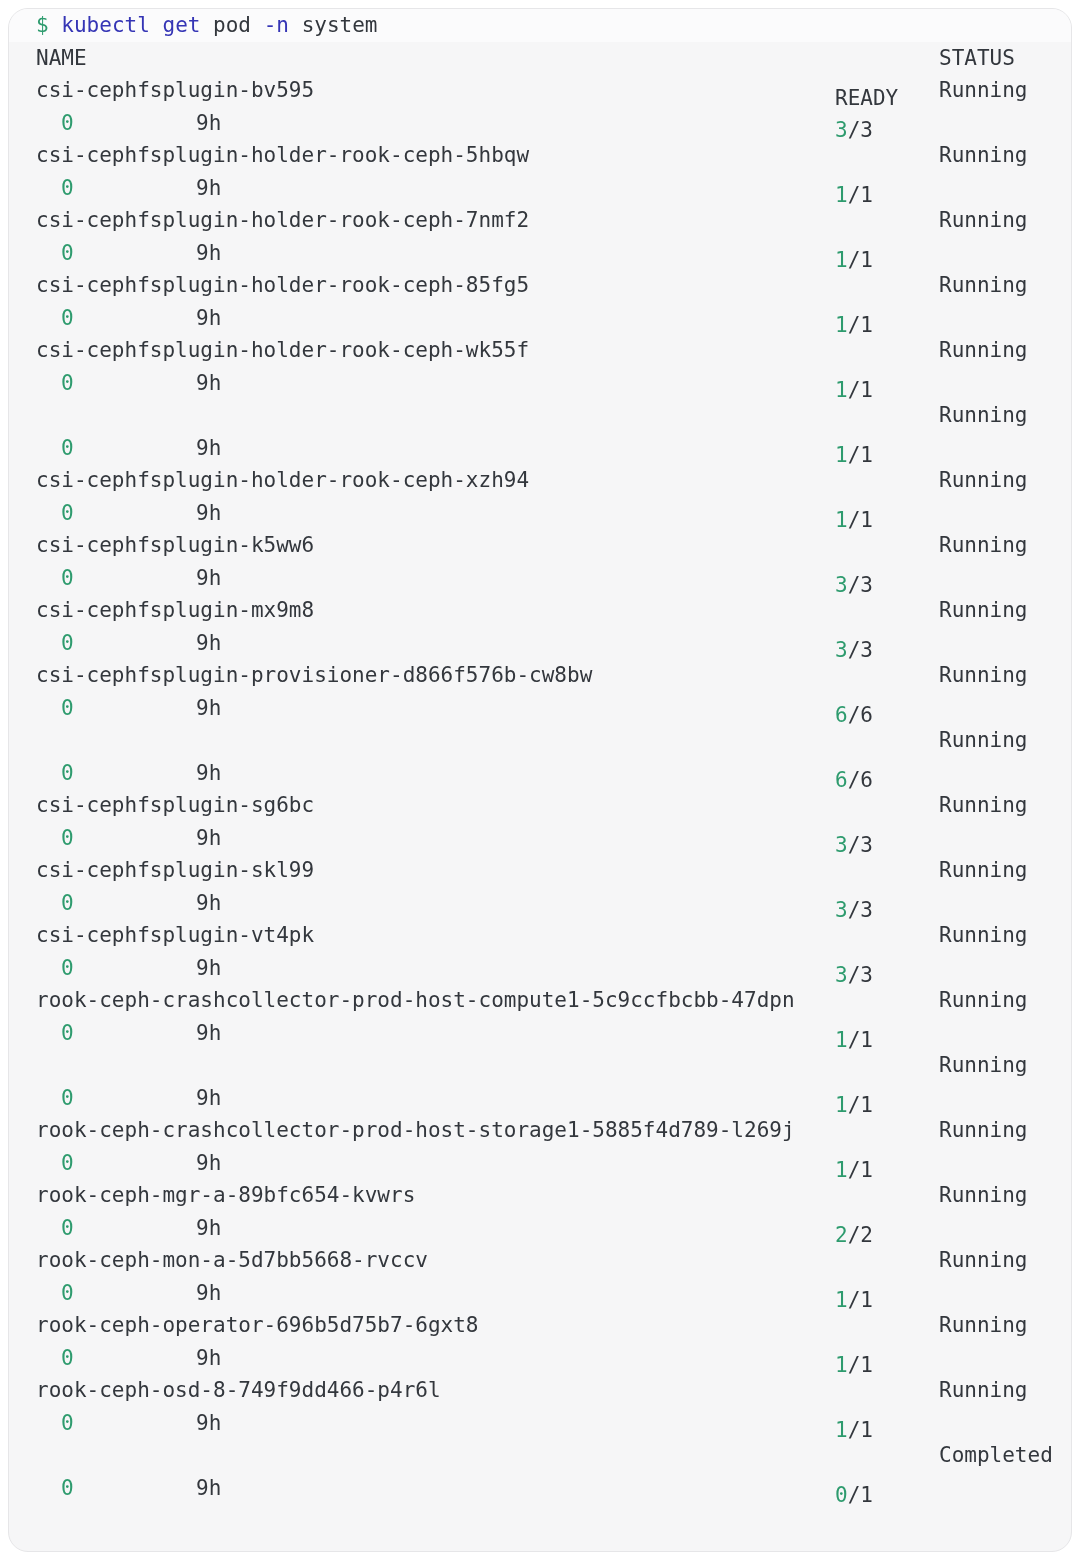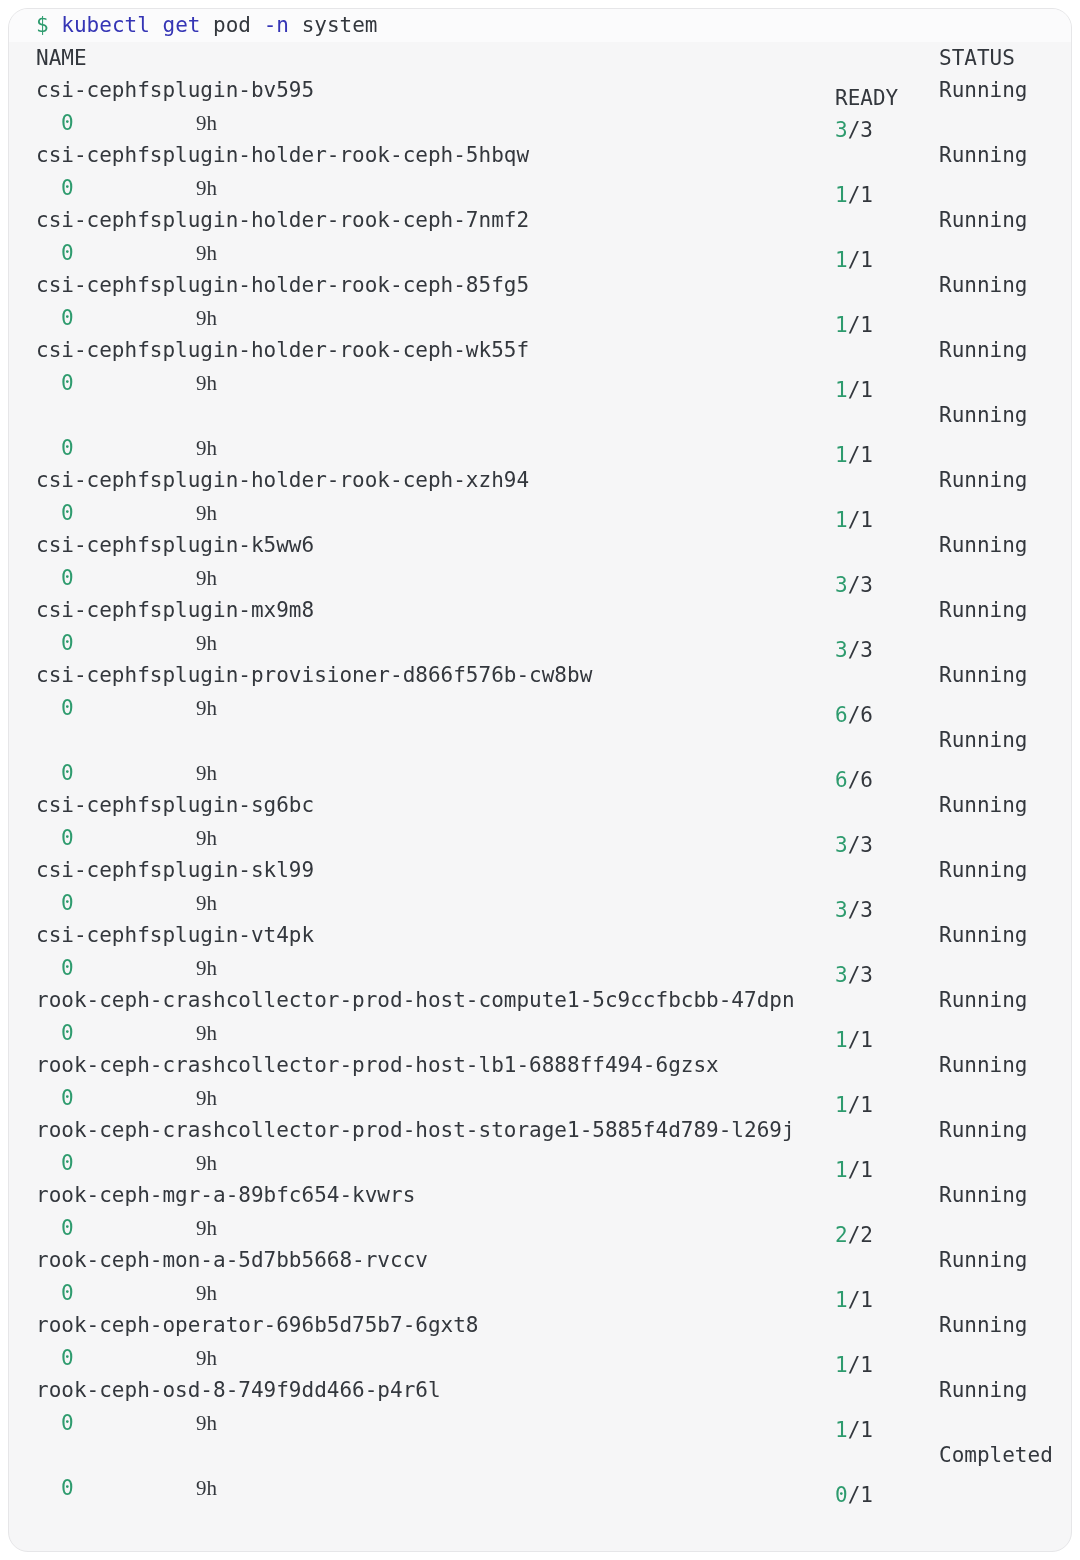--- a/index.html
+++ b/index.html
@@ -33,21 +33,21 @@
     padding-left:27px;
   }
   .cmd-line{background:var(--cmd-bg);}
   .kw{color:var(--kw);}
   .prompt{color:var(--green);}
   .grn{color:var(--green);}
   .c-ready{position:absolute;left:826px;top:8px;margin-top:32px;}
   .c-status{position:absolute;left:930px;top:0;}
   .c-age-h{position:absolute;left:166px;top:0;}
   .c-restarts{position:absolute;left:52px;top:0;}
-  .c-age{position:absolute;left:187px;top:0;font-family:Liberation Serif, serif;}
+  .c-age{position:absolute;left:187px;top:0;}
 </style>
 </head>
 <body>
 
 <div class="card">
   <div class="term">
 
     <div class="line cmd-line"><span class="prompt">$</span><span> <span class="kw">kubectl</span> <span class="kw">get</span> <span>pod</span> <span class="kw">-n</span> <span>system</span></span></div>
 
     <div class="line"><span>NAME</span><span class="c-ready">READY</span><span class="c-status">STATUS</span></div>
@@ -123,21 +123,21 @@
     <div class="line"><span class="col-name">csi-cephfsplugin-vt4pk</span><span class="c-ready"><span class="grn ready-num">3</span><span class="ready-rest">/3</span></span><span class="c-status col-status">Running</span></div>
     <div class="line"><span class="c-restarts grn col-restarts">0</span><span class="c-age col-age">9h</span></div>
   </div>
 
   <div class="pod-row">
     <div class="line"><span class="col-name">rook-ceph-crashcollector-prod-host-compute1-5c9ccfbcbb-47dpn</span><span class="c-ready"><span class="grn ready-num">1</span><span class="ready-rest">/1</span></span><span class="c-status col-status">Running</span></div>
     <div class="line"><span class="c-restarts grn col-restarts">0</span><span class="c-age col-age">9h</span></div>
   </div>
 
   <div class="pod-row">
-    <div class="line"><span class="col-name">rook-ceph-crashcollector-prod-host-lb1-6888ff494-6gzsx</span><span class="c-ready"><span class="grn ready-num">1</span><span class="ready-rest">/1</span></span><span class="c-status col-status">Running</span></div>
+    <div class="line"><span class="c-ready"><span class="grn ready-num">1</span><span class="ready-rest">/1</span></span><span class="c-status col-status">Running</span></div>
     <div class="line"><span class="c-restarts grn col-restarts">0</span><span class="c-age col-age">9h</span></div>
   </div>
 
   <div class="pod-row">
     <div class="line"><span class="col-name">rook-ceph-crashcollector-prod-host-storage1-5885f4d789-l269j</span><span class="c-ready"><span class="grn ready-num">1</span><span class="ready-rest">/1</span></span><span class="c-status col-status">Running</span></div>
     <div class="line"><span class="c-restarts grn col-restarts">0</span><span class="c-age col-age">9h</span></div>
   </div>
 
   <div class="pod-row">
     <div class="line"><span class="col-name">rook-ceph-mgr-a-89bfc654-kvwrs</span><span class="c-ready"><span class="grn ready-num">2</span><span class="ready-rest">/2</span></span><span class="c-status col-status">Running</span></div>

